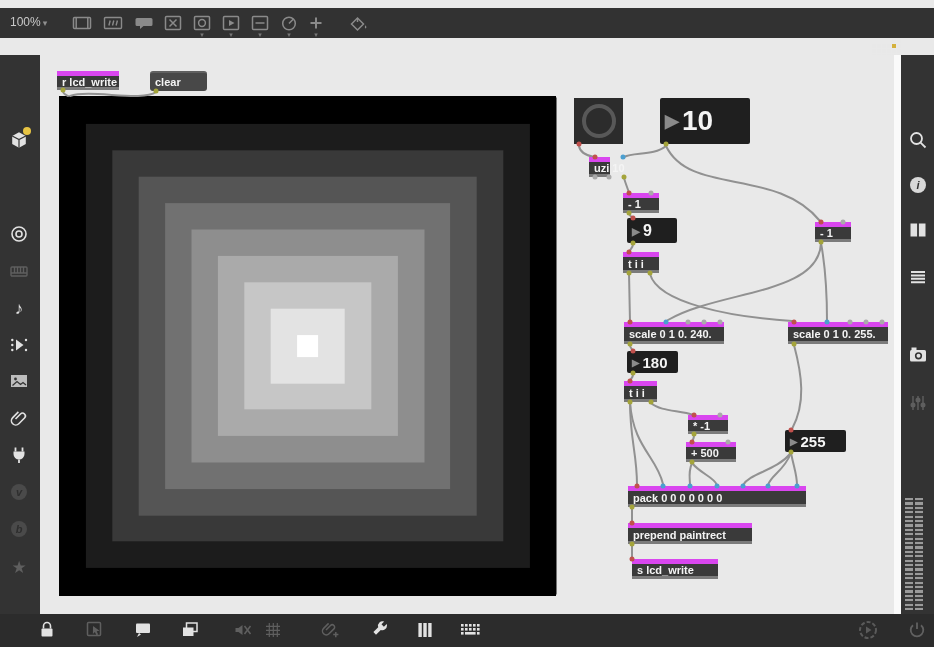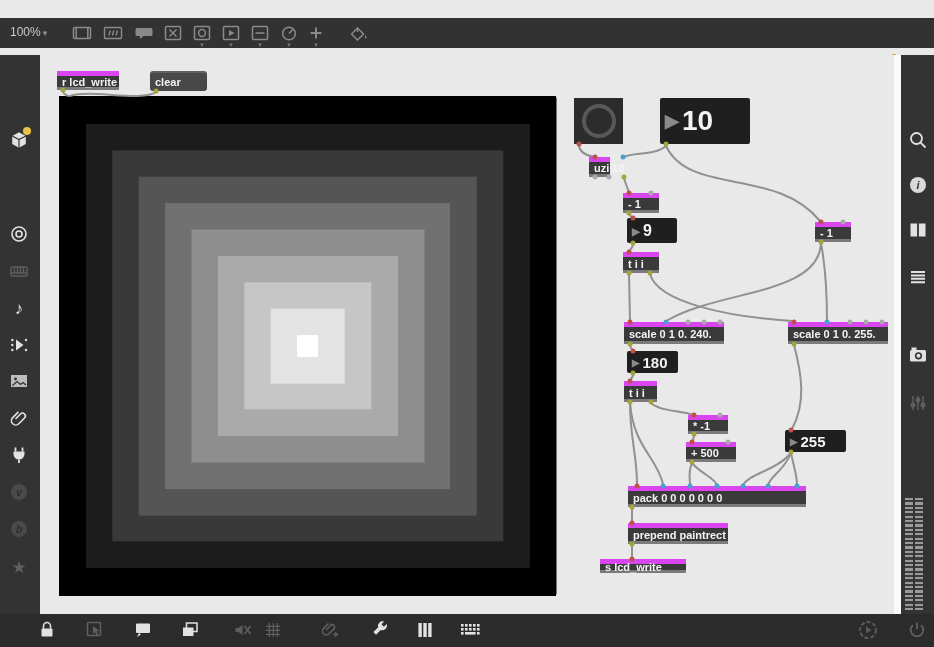--- a/index.html
+++ b/index.html
@@ -9,21 +9,21 @@
   
   .titlebar{position:absolute;left:0;top:0;width:934px;height:25px;background:#ececec;
     border-bottom:1px solid #d0d0d0;box-sizing:border-box;}
   .tl{position:absolute;top:5px;width:13px;height:13px;border-radius:50%;
     background:#cdcdcd;border:1px solid #b8b8b8;box-sizing:border-box;}
   .titlewrap{position:absolute;left:0;top:0;width:100%;height:25px;display:flex;
     align-items:center;justify-content:center;gap:6px;color:#9a9a9a;font-size:13px;}
   .docicon{width:11px;height:13px;background:#8f8f8f;border-radius:2px;position:relative;}
   .docicon:after{content:"";position:absolute;left:2px;top:3px;width:7px;height:2px;background:#ececec;}
   
-  .toolbar-top{position:absolute;left:0;top:18px;width:934px;height:30px;background:#323232;}
+  .toolbar-top{position:absolute;left:0;top:8px;width:934px;height:30px;background:#323232;}
   .zoomctl{position:absolute;left:10px;top:7px;color:#c9c9c9;font-size:12px;cursor:default;}
   .zoomctl .dd{font-size:9px;color:#8f8f8f;margin-left:2px;}
   .ticon{position:absolute;top:4px;width:22px;height:22px;display:flex;align-items:center;
     justify-content:center;color:#8a8a8a;}
   .ticon svg{display:block;}
   .chev{position:absolute;top:23px;font-size:7px;color:#777;width:22px;text-align:center;}
   .notch{position:absolute;left:455px;top:47px;width:0;height:0;
     border-left:8px solid transparent;border-right:8px solid transparent;
     border-bottom:8px solid #d9d9d9;}
   .palette-base{position:absolute;left:872px;top:31px;width:3.5px;height:3.5px;}
@@ -465,26 +465,26 @@
         <span>pack 0 0 0 0 0 0 0</span>
       </div>
       <span class="port" style="left: 597px; top: 431px; background: rgb(192, 80, 76);"></span>
       <span class="port" style="left: 623px; top: 431px; background: rgb(75, 159, 208);"></span>
       <span class="port" style="left: 650px; top: 431px; background: rgb(75, 159, 208);"></span>
       <span class="port" style="left: 677px; top: 431px; background: rgb(75, 159, 208);"></span>
       <span class="port" style="left: 703px; top: 431px; background: rgb(75, 159, 208);"></span>
       <span class="port" style="left: 728px; top: 431px; background: rgb(75, 159, 208);"></span>
       <span class="port" style="left: 757px; top: 431px; background: rgb(75, 159, 208);"></span>
       <span class="port" style="left: 592px; top: 452px; background: rgb(164, 164, 59);"></span>
-      <div class="box obj" style="left: 588px; top: 468px; width: 100px; height: 21px;">
+      <div class="box obj" style="left: 588px; top: 468px; width: 124px; height: 21px;">
         <span>prepend paintrect</span>
       </div>
       <span class="port" style="left: 592px; top: 468px; background: rgb(192, 80, 76);"></span>
       <span class="port" style="left: 592px; top: 489px; background: rgb(164, 164, 59);"></span>
-      <div class="box obj" style="left: 560px; top: 504px; width: 86px; height: 14px;">
+      <div class="box obj" style="left: 592px; top: 504px; width: 86px; height: 20px;">
         <span>s lcd_write</span>
       </div>
       <span class="port" style="left: 592px; top: 504px; background: rgb(192, 80, 76);"></span>
       <div class="box bang" style="left: 534px; top: 43px; width: 49px; height: 46px;">
         <span class="ring"></span>
       </div>
       <span class="port" style="left: 539px; top: 89px; background: rgb(192, 80, 76);"></span>
     </div>
 
 </div>

